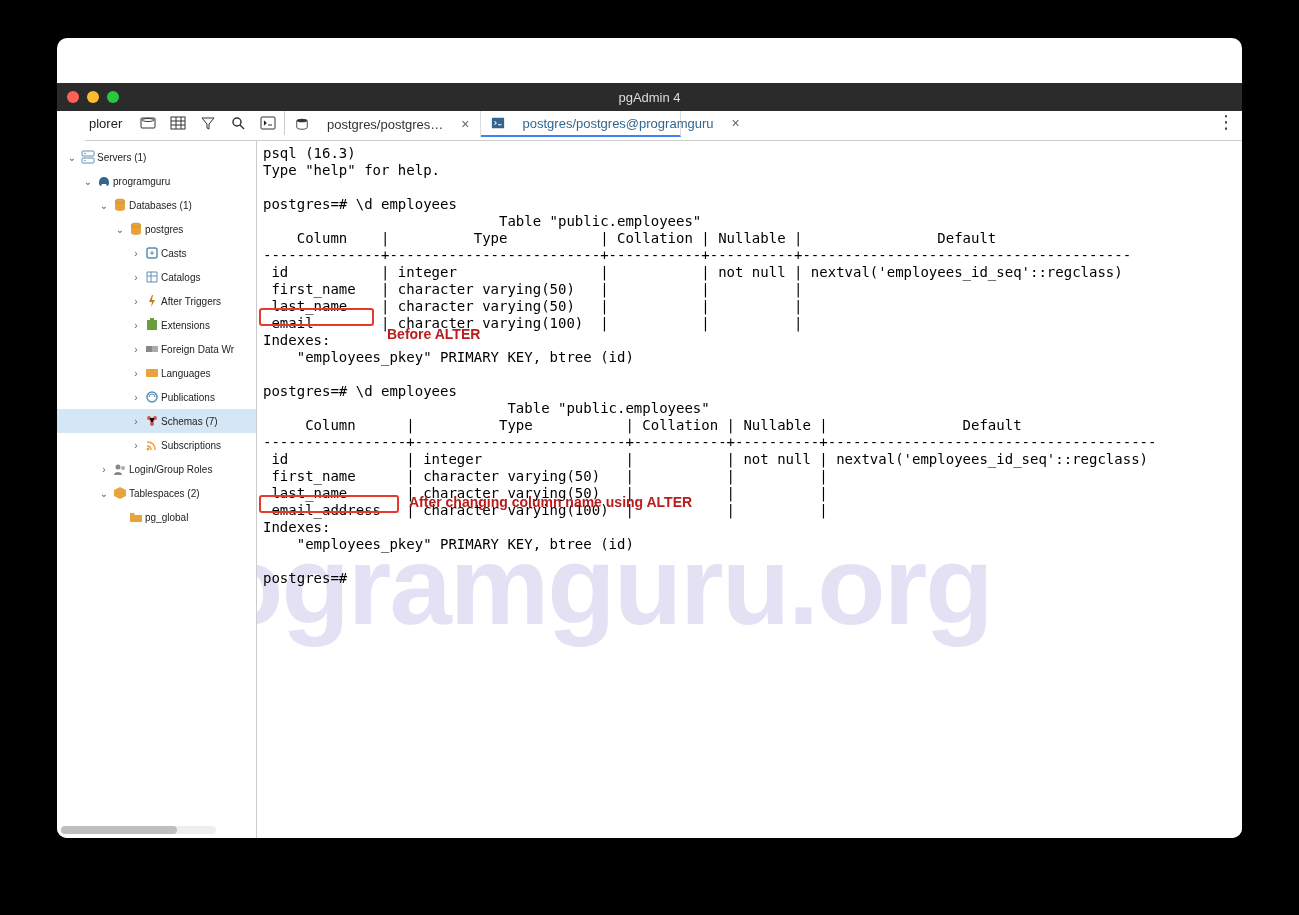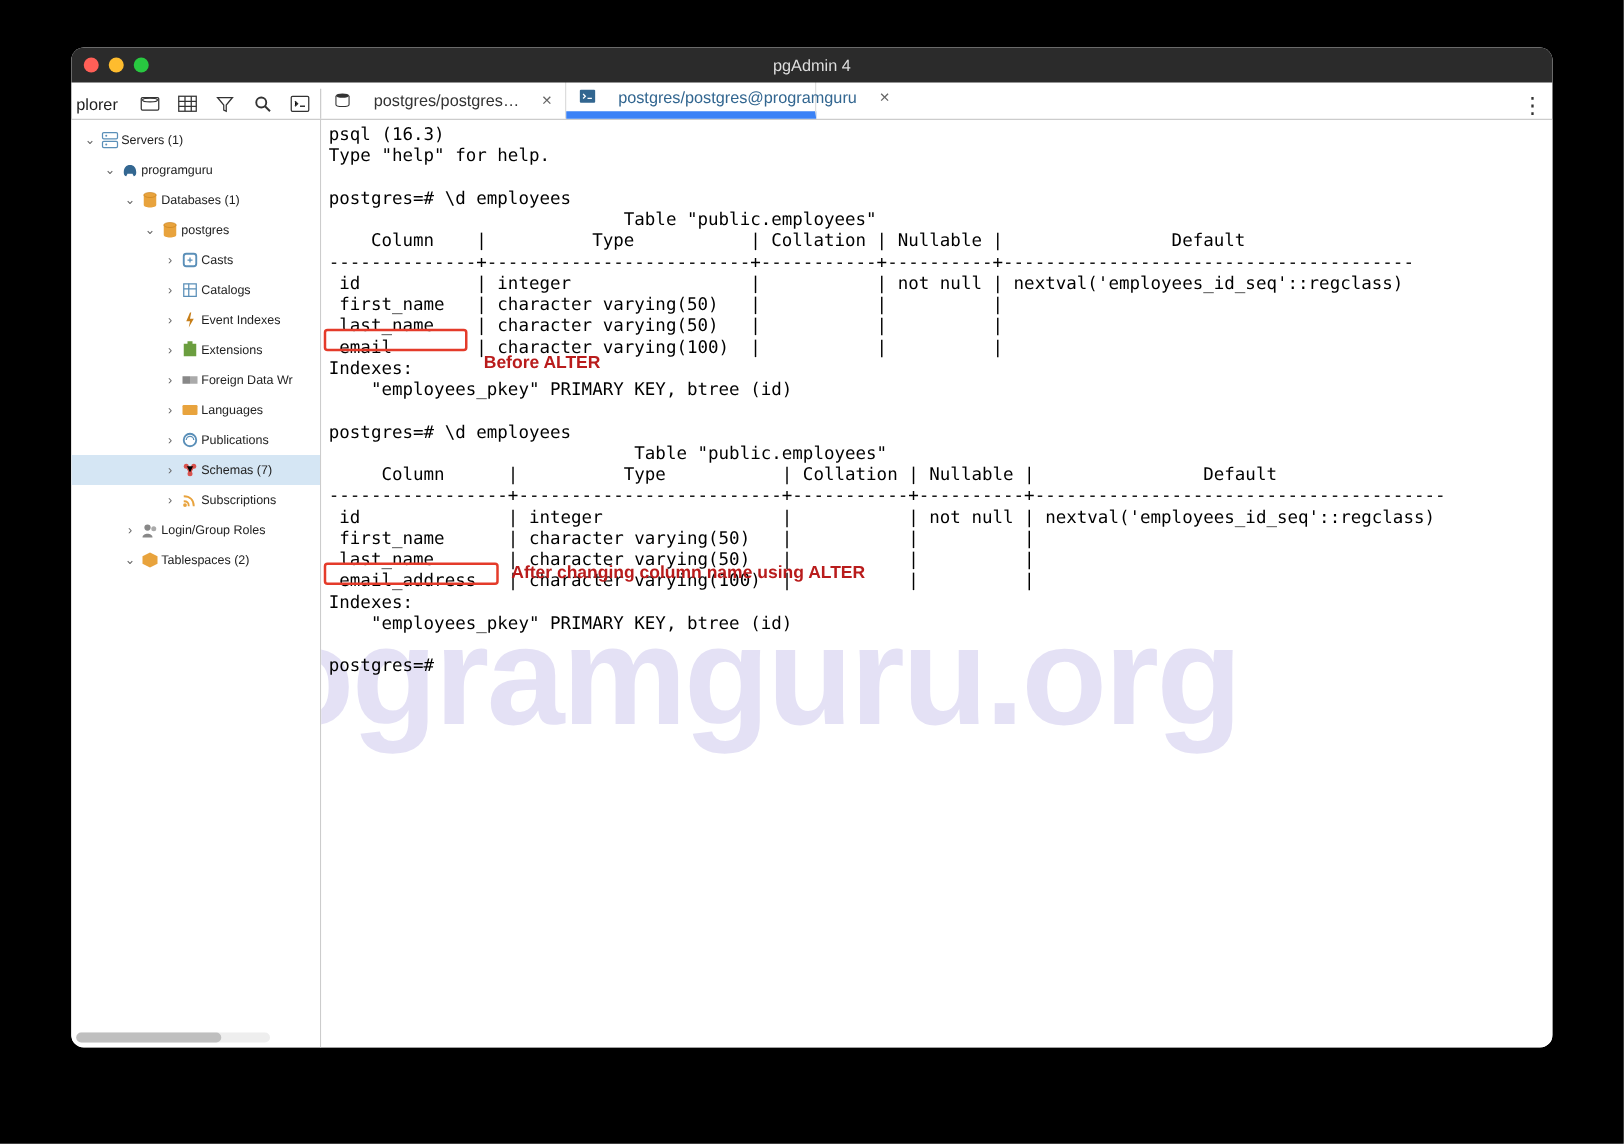--- a/index.html
+++ b/index.html
@@ -23,35 +23,37 @@
     display: flex;
     flex-direction: column;
   }
   .titlebar {
     height: 28px;
     background: #2b2b2b;
     display: flex;
     align-items: center;
     padding: 0 10px;
     position: relative;
+    margin-top: 45px;
   }
   .traffic { display:flex; gap:8px; }
   .traffic span { width:12px; height:12px; border-radius:50%; display:inline-block; }
   .tc-red { background:#ff5f57; }
   .tc-yel { background:#febc2e; }
   .tc-grn { background:#28c840; }
   .titlebar-title {
     position:absolute; left:0; right:0; text-align:center;
     color:#ddd; font-size:13px; font-weight:500;
   }
   .toolbar {
     height: 30px;
     border-bottom: 1px solid #ccc;
     display: flex;
-    align-items: flex-end;
+    align-items: flex-start;
+    margin-left: 28px;
   }
   .sidebar-head {
     width: 200px;
     display:flex; align-items:center;
     padding: 0 4px;
     border-right: 1px solid #ccc;
     gap: 6px;
   }
   .sidebar-label { font-size:13px; color:#222; }
   .toolbtn {
@@ -64,21 +66,21 @@
     display:flex; align-items:center; gap:18px;
     padding: 4px 10px;
     border-right: 1px solid #ddd;
     font-size: 13px;
     color:#333;
     max-width: 200px;
     white-space: nowrap;
   }
   .tab.active {
     color: #326690;
-    border-bottom: 6px solid #3b82f6;
+    border-bottom: 2px solid #3b82f6;
   }
   .tab .close { color:#666; font-size:14px; }
   .tab svg { flex-shrink:0; }
   .menu-dots { width:32px; display:flex; align-items:center; justify-content:center; color:#333; font-size:18px;}
   .body { display:flex; flex:1; min-height:0; }
   .sidebar {
     width: 200px;
     border-right: 1px solid #ccc;
     overflow:hidden;
     position:relative;
@@ -273,21 +275,21 @@
             </span>
             <span class="label">Catalogs</span>
           </div>
           <div class="tree-row indent-5">
             <span class="arrow">›</span>
             <span class="icon">
               <svg width="16" height="16" viewBox="0 0 16 16">
                 <path d="M8 2L5 9h3l-1 5 4-7H8l1-5z" fill="#c77f1a"></path>
               </svg>
             </span>
-            <span class="label">Event Indexes</span>
+            <span class="label">After Triggers</span>
           </div>
           <div class="tree-row indent-5">
             <span class="arrow">›</span>
             <span class="icon">
               <svg width="16" height="16" viewBox="0 0 16 16">
                 <rect x="3" y="3" width="10" height="10" fill="#6b9e3f"></rect>
                 <rect x="6" y="1" width="4" height="3" fill="#6b9e3f"></rect>
               </svg>
             </span>
             <span class="label">Extensions</span>
@@ -355,20 +357,29 @@
             <span class="label">Login/Group Roles</span>
           </div>
           <div class="tree-row indent-3">
             <span class="arrow">⌄</span>
             <span class="icon">
               <svg width="16" height="16" viewBox="0 0 16 16">
                 <path d="M2 5l6-3 6 3v6l-6 3-6-3z" fill="#e8a33d"></path>
               </svg>
             </span>
             <span class="label">Tablespaces (2)</span>
+          </div>
+          <div class="tree-row indent-4">
+            <span class="arrow"></span>
+            <span class="icon">
+              <svg width="16" height="16" viewBox="0 0 16 16">
+                <path d="M2 4h4l1 2h7v7H2z" fill="#e8a33d"></path>
+              </svg>
+            </span>
+            <span class="label">pg_global</span>
           </div>
         </div>
       <div class="scrollbar">
           <div class="thumb"></div>
         </div>
     </div>
 
     <div class="content">
       <div class="watermark">programguru.org</div>
 

